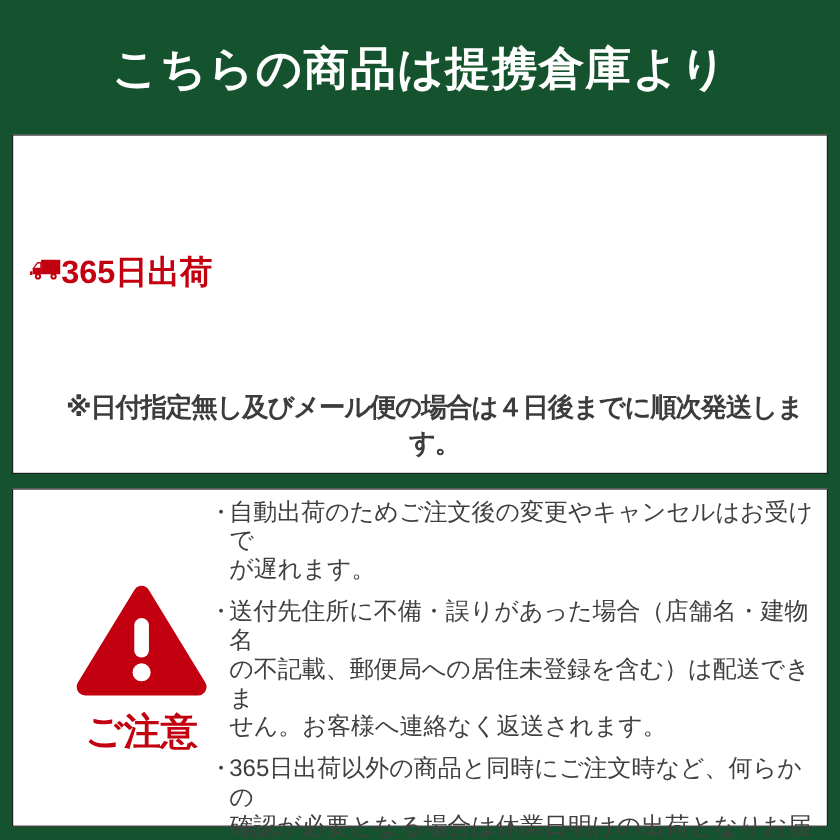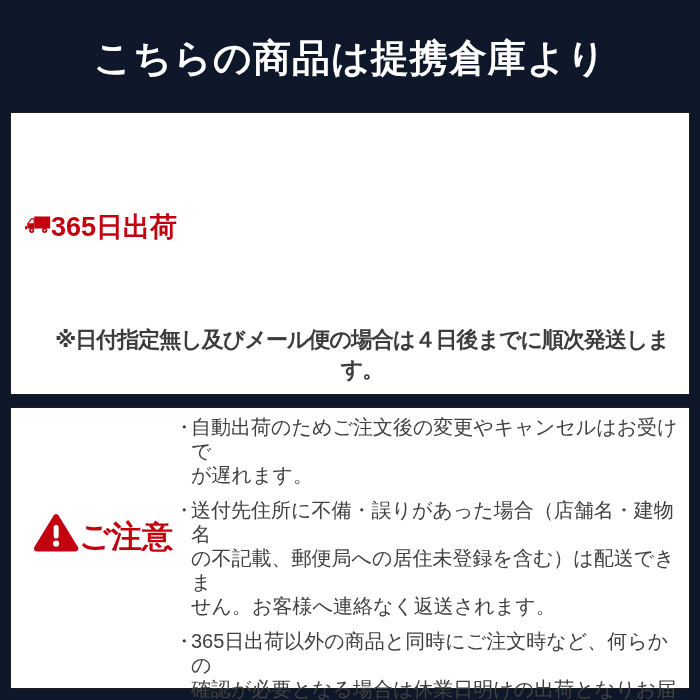--- a/index.html
+++ b/index.html
@@ -3,21 +3,21 @@
 <meta charset="utf-8">
 <style>
   * { margin:0; padding:0; box-sizing:border-box; }
   html,body { width:700px; height:700px; }
   body {
     font-family: "Liberation Sans", "DejaVu Sans", sans-serif;
     background:#333333;
     width:700px; height:700px;
     overflow:hidden;
   }
-  .page { position:relative; width:700px; height:700px; background:#0f172a; }
+  .page { position:relative; width:700px; height:700px; background:#14532d; }
 
   
   .header {
     height:112px; width:700px;
     display:flex; flex-direction:column; justify-content:center; align-items:center;
     color:#ffffff; text-align:center;
     padding-top:4px;
   }
   .header .hline { font-size:38px; font-weight:bold; line-height:45px; letter-spacing:1px; }
 
@@ -46,22 +46,22 @@
   .ship-l3 { margin-top:11px; font-size:40px; font-weight:bold; line-height:54px; display:flex; align-items:center; }
   .hl { background:#c3000f; color:#ffffff; padding:1px 10px 4px 8px; margin-right:9px; display:inline-block; }
   .ship-l4 { font-size:40px; font-weight:bold; line-height:46px; margin-top:3px; }
   .ship-note {
     position:absolute; left:0; right:0; bottom:9px;
     text-align:center; color:#3c3c3c; font-size:22px; font-weight:bold; letter-spacing:-1px;padding-left:24px;
   }
 
   
   .caution-col {
-    position:absolute; left:22px; top:76px; width:140px;
-    display:flex; flex-direction:row; align-items:center;
+    position:absolute; left:37px; top:76px; width:140px;
+    display:flex; flex-direction:column; align-items:center;
   }
   .caution-col svg { width:114px; height:96px; }
   .caution-label { color:#c3000f; font-weight:bold; font-size:31px; margin-top:9px; white-space:nowrap; }
 
   .bullets { margin-left:163px; padding:7px 10px 0 0; list-style:none; }
   .bullets li { display:flex; margin-bottom:11px; color:#404040; }
   .marker { font-size:20px; line-height:24px; width:17px; flex:none; }
   .btext { font-size:20px; line-height:24px; white-space:pre-line; letter-spacing:0; }
 </style>
 </head>

